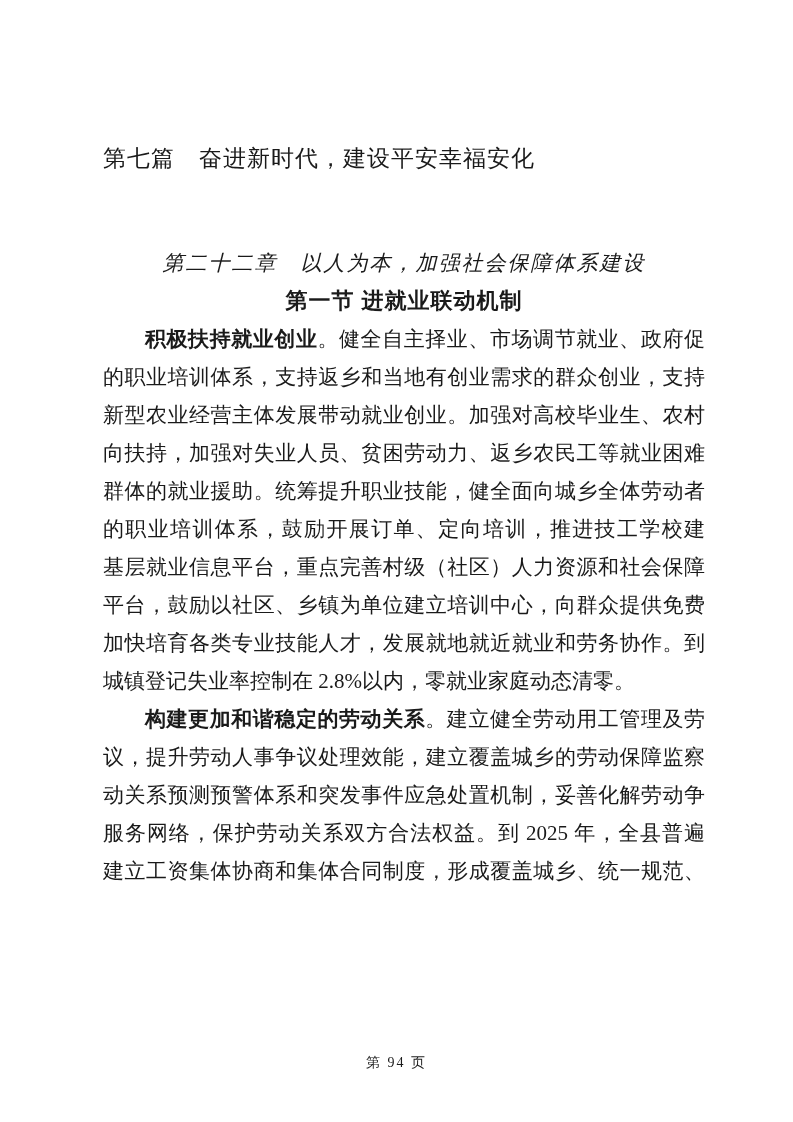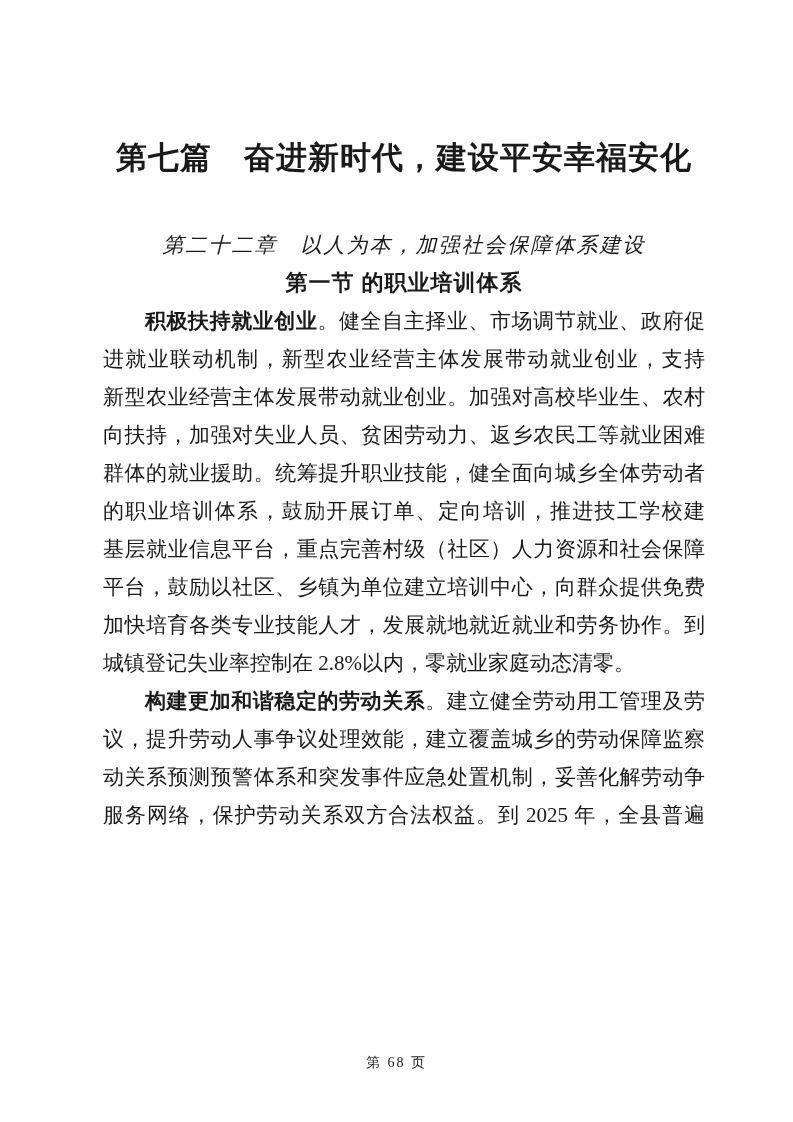--- a/index.html
+++ b/index.html
@@ -18,28 +18,28 @@
   }
   .content {
     position: absolute;
     left: 103px;
     top: 0;
     width: 602px;
   }
   .part-title {
     margin: 143px 0 0 0;
     line-height: 30px;
-    font-size: 31px;
-    font-weight: bold;
+    font-size: 23px;
+    font-weight: normal;
     font-family: "Liberation Sans", sans-serif;
-    text-align: center;
+    text-align: left;
     letter-spacing: 1px;
   }
   .chapter-heading {
-    margin: 57px 0 0 0;
+    margin: 75px 0 0 0;
     line-height: 30px;
     font-size: 21px;
     font-weight: normal;
     font-style: italic;
     font-family: "Liberation Serif", serif;
     text-align: center;
     letter-spacing: 2px;
   }
   .section-heading {
     margin: 8px 0 0 0;
@@ -85,41 +85,42 @@
 </head>
 <body>
 
 <div class="page">
   <div class="content">
 
     <h1 class="part-title">第七篇　奋进新时代，建设平安幸福安化</h1>
 
     <h2 class="chapter-heading">第二十二章　以人为本，加强社会保障体系建设</h2>
 
-    <h3 class="section-heading">第一节 的职业培训体系</h3>
+    <h3 class="section-heading">第一节 进就业联动机制</h3>
 
     <div class="body-text">
 
       <div class="para">
         <div class="line first-line"><span class="lead">积极扶持就业创业</span><span>。健全自主择业、市场调节就业、政府促</span></div>
-        <div class="line">进就业联动机制，新型农业经营主体发展带动就业创业，支持</div>
+        <div class="line">的职业培训体系，支持返乡和当地有创业需求的群众创业，支持</div>
         <div class="line">新型农业经营主体发展带动就业创业。加强对高校毕业生、农村</div>
         <div class="line">向扶持，加强对失业人员、贫困劳动力、返乡农民工等就业困难</div>
         <div class="line">群体的就业援助。统筹提升职业技能，健全面向城乡全体劳动者</div>
         <div class="line">的职业培训体系，鼓励开展订单、定向培训，推进技工学校建设，</div>
         <div class="line">基层就业信息平台，重点完善村级（社区）人力资源和社会保障</div>
         <div class="line">平台，鼓励以社区、乡镇为单位建立培训中心，向群众提供免费</div>
         <div class="line">加快培育各类专业技能人才，发展就地就近就业和劳务协作。到</div>
         <div class="line para-end">城镇登记失业率控制在 2.8%以内，零就业家庭动态清零。</div>
       </div>
 
       <div class="para">
         <div class="line first-line"><span class="lead">构建更加和谐稳定的劳动关系</span><span>。建立健全劳动用工管理及劳</span></div>
         <div class="line">议，提升劳动人事争议处理效能，建立覆盖城乡的劳动保障监察</div>
         <div class="line">动关系预测预警体系和突发事件应急处置机制，妥善化解劳动争</div>
         <div class="line">服务网络，保护劳动关系双方合法权益。到 2025 年，全县普遍</div>
+        <div class="line">建立工资集体协商和集体合同制度，形成覆盖城乡、统一规范、</div>
       </div>
 
     </div>
   </div>
 
-  <div class="footer">第 68 页</div>
+  <div class="footer">第 94 页</div>
 </div>
 
 </body></html>

